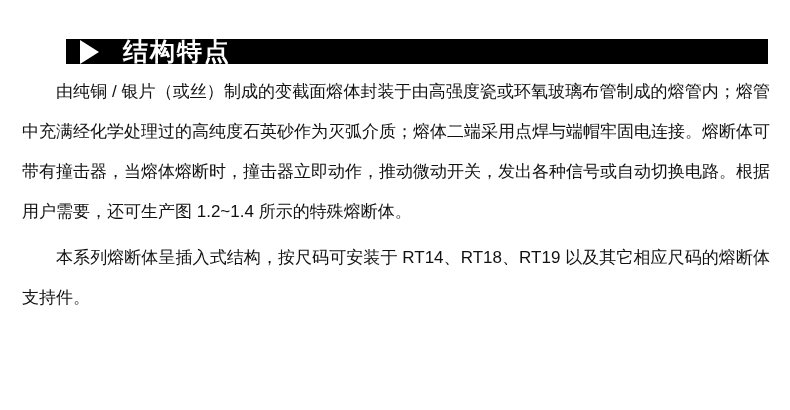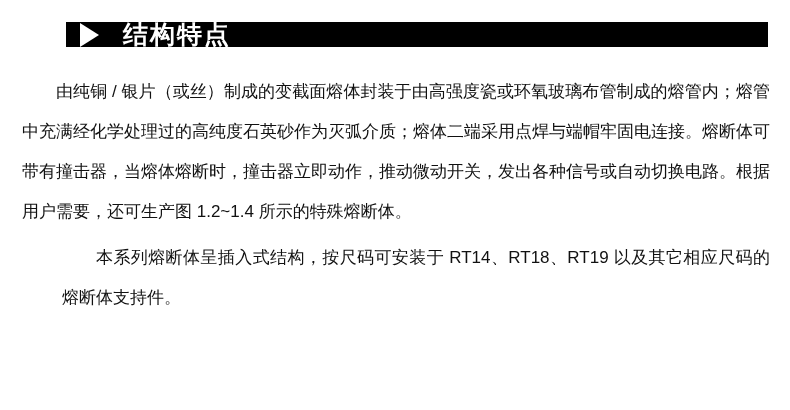--- a/index.html
+++ b/index.html
@@ -21,21 +21,21 @@
     padding: 0;
   }
   
   .header {
     position: absolute;
     left: 22px;
     top: 22px;
     width: 746px;
     height: 42px;
     display: flex;
-    align-items: flex-start;
+    align-items: flex-end;
     border-radius: 20px;
   }
   .header-gray {
     width: 44px;
     background: #8d8d8d;
     flex: 0 0 44px;
   }
   .header-black {
     flex: 1 1 auto;
     background: #000000;
@@ -74,21 +74,20 @@
     color: #111111;
     text-align: justify;
     text-justify: inter-ideograph;
     margin: 0 0 2px 0;
     text-indent: 2em;
     font-family: "Liberation Sans", sans-serif;
     letter-spacing: 0px;
   }
   .para.second {
     margin-top: 6px;
-    margin-left: 40px;
   }
 </style>
 </head>
 <body>
 
 <div class="page">
 
   <div class="header">
     <div class="header-gray"></div>
     <div class="header-black">

